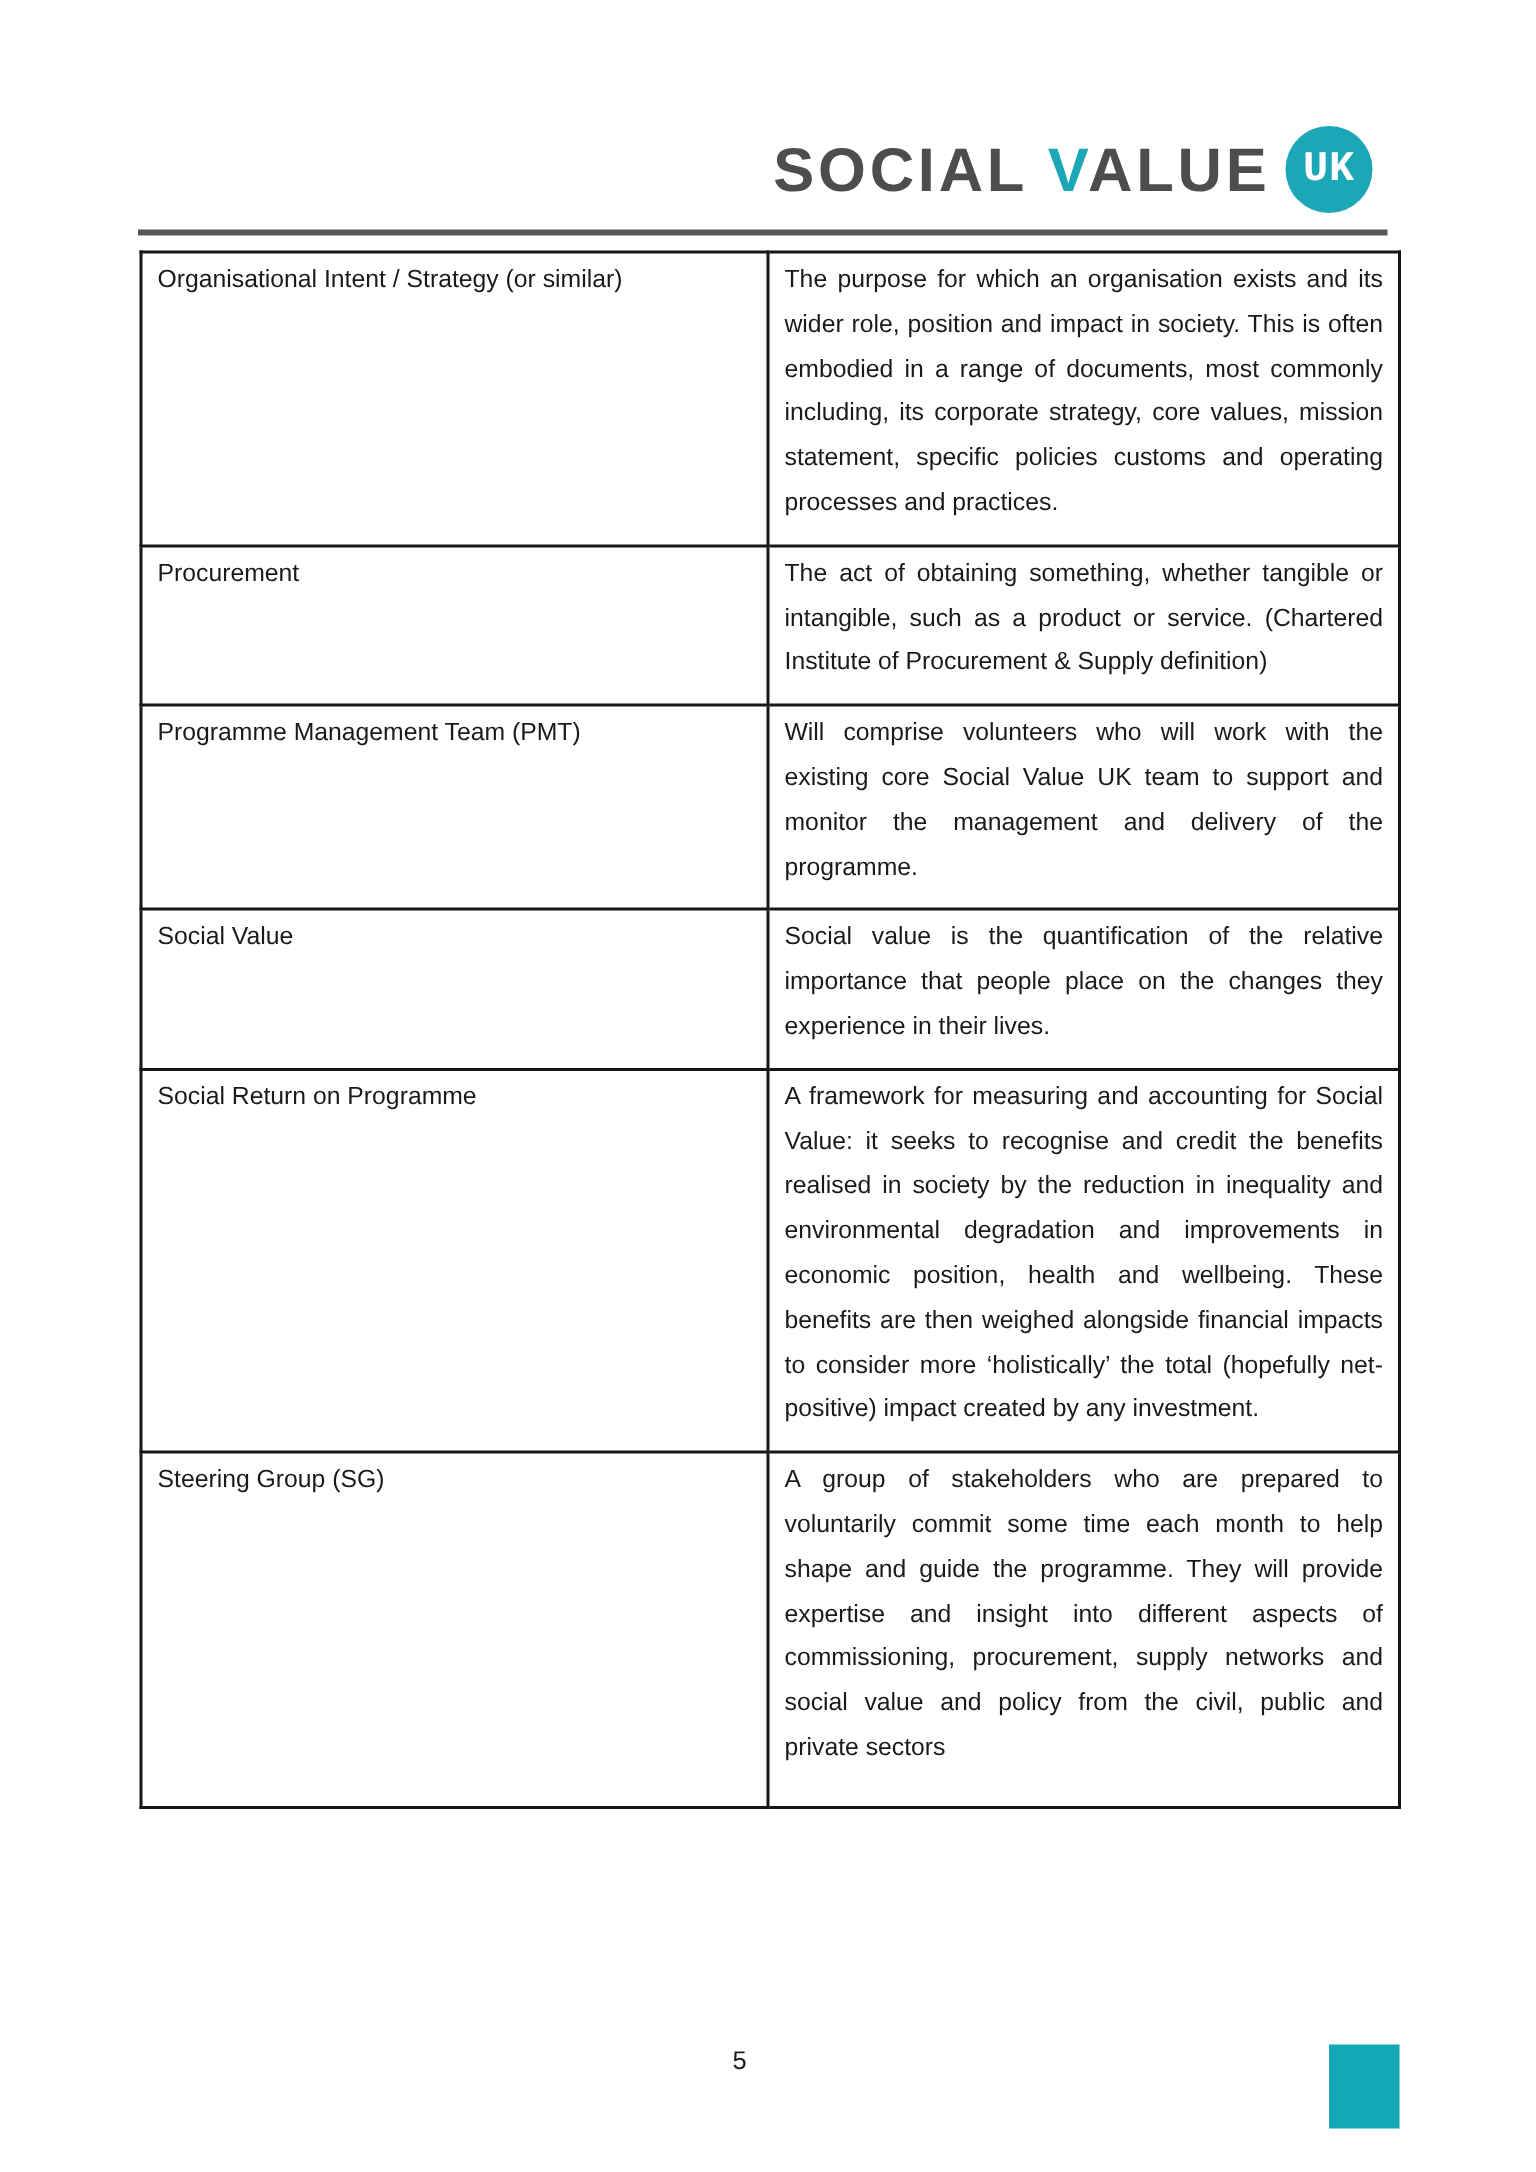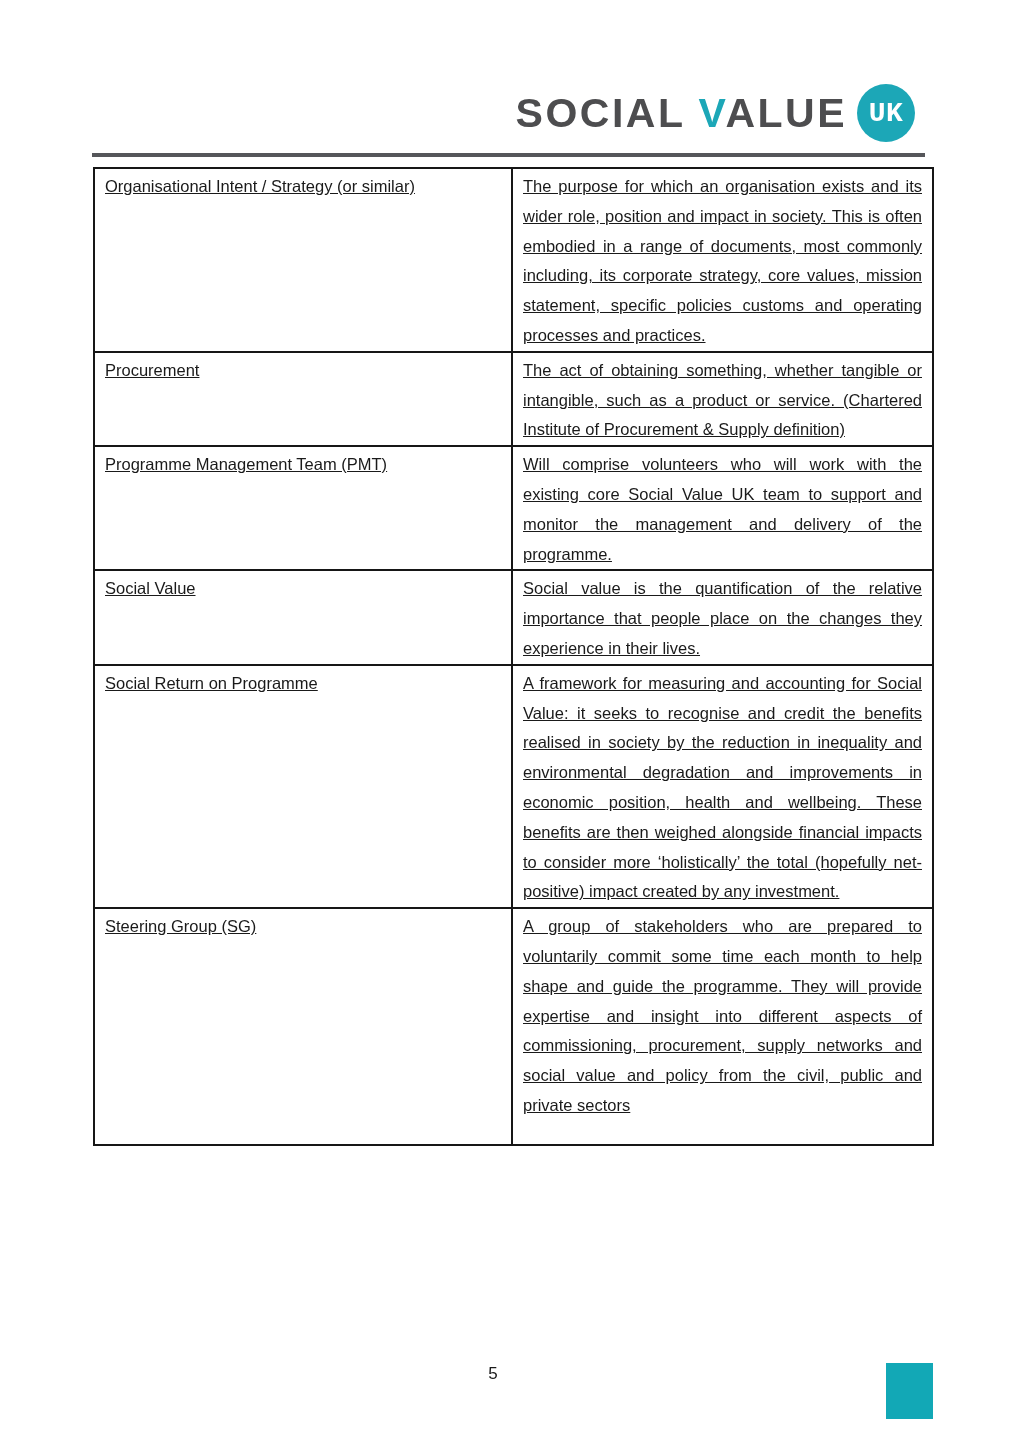--- a/index.html
+++ b/index.html
@@ -66,25 +66,24 @@
     position: absolute;
     top: 167px;
     left: 93px;
     width: 839px;
     border-collapse: collapse;
     table-layout: fixed;
   }
   table.glossary td {
     border: 2px solid var(--border);
     vertical-align: top;
-    padding: 3px 10px 0 10px;
+    padding: 3px 10px 12px 10px;
     font-size: 16.5px;
     line-height: 29.8px;
     color: var(--text);
-    text-decoration: underline;
   }
   td.term-cell  { width: 418px; text-align: left; }
   td.def-cell   { width: 421px; text-align: justify; }
   tr:nth-child(1) td { height: 177px; }
   tr:nth-child(2) td { height: 91px;  }
   tr:nth-child(3) td { height: 119px; }
   tr:nth-child(4) td { height: 57px;  }
   tr:nth-child(5) td { height: 93px;  }
   tr:nth-child(6) td { height: 237px; }
   tr:nth-child(7) td { height: 210px; }

